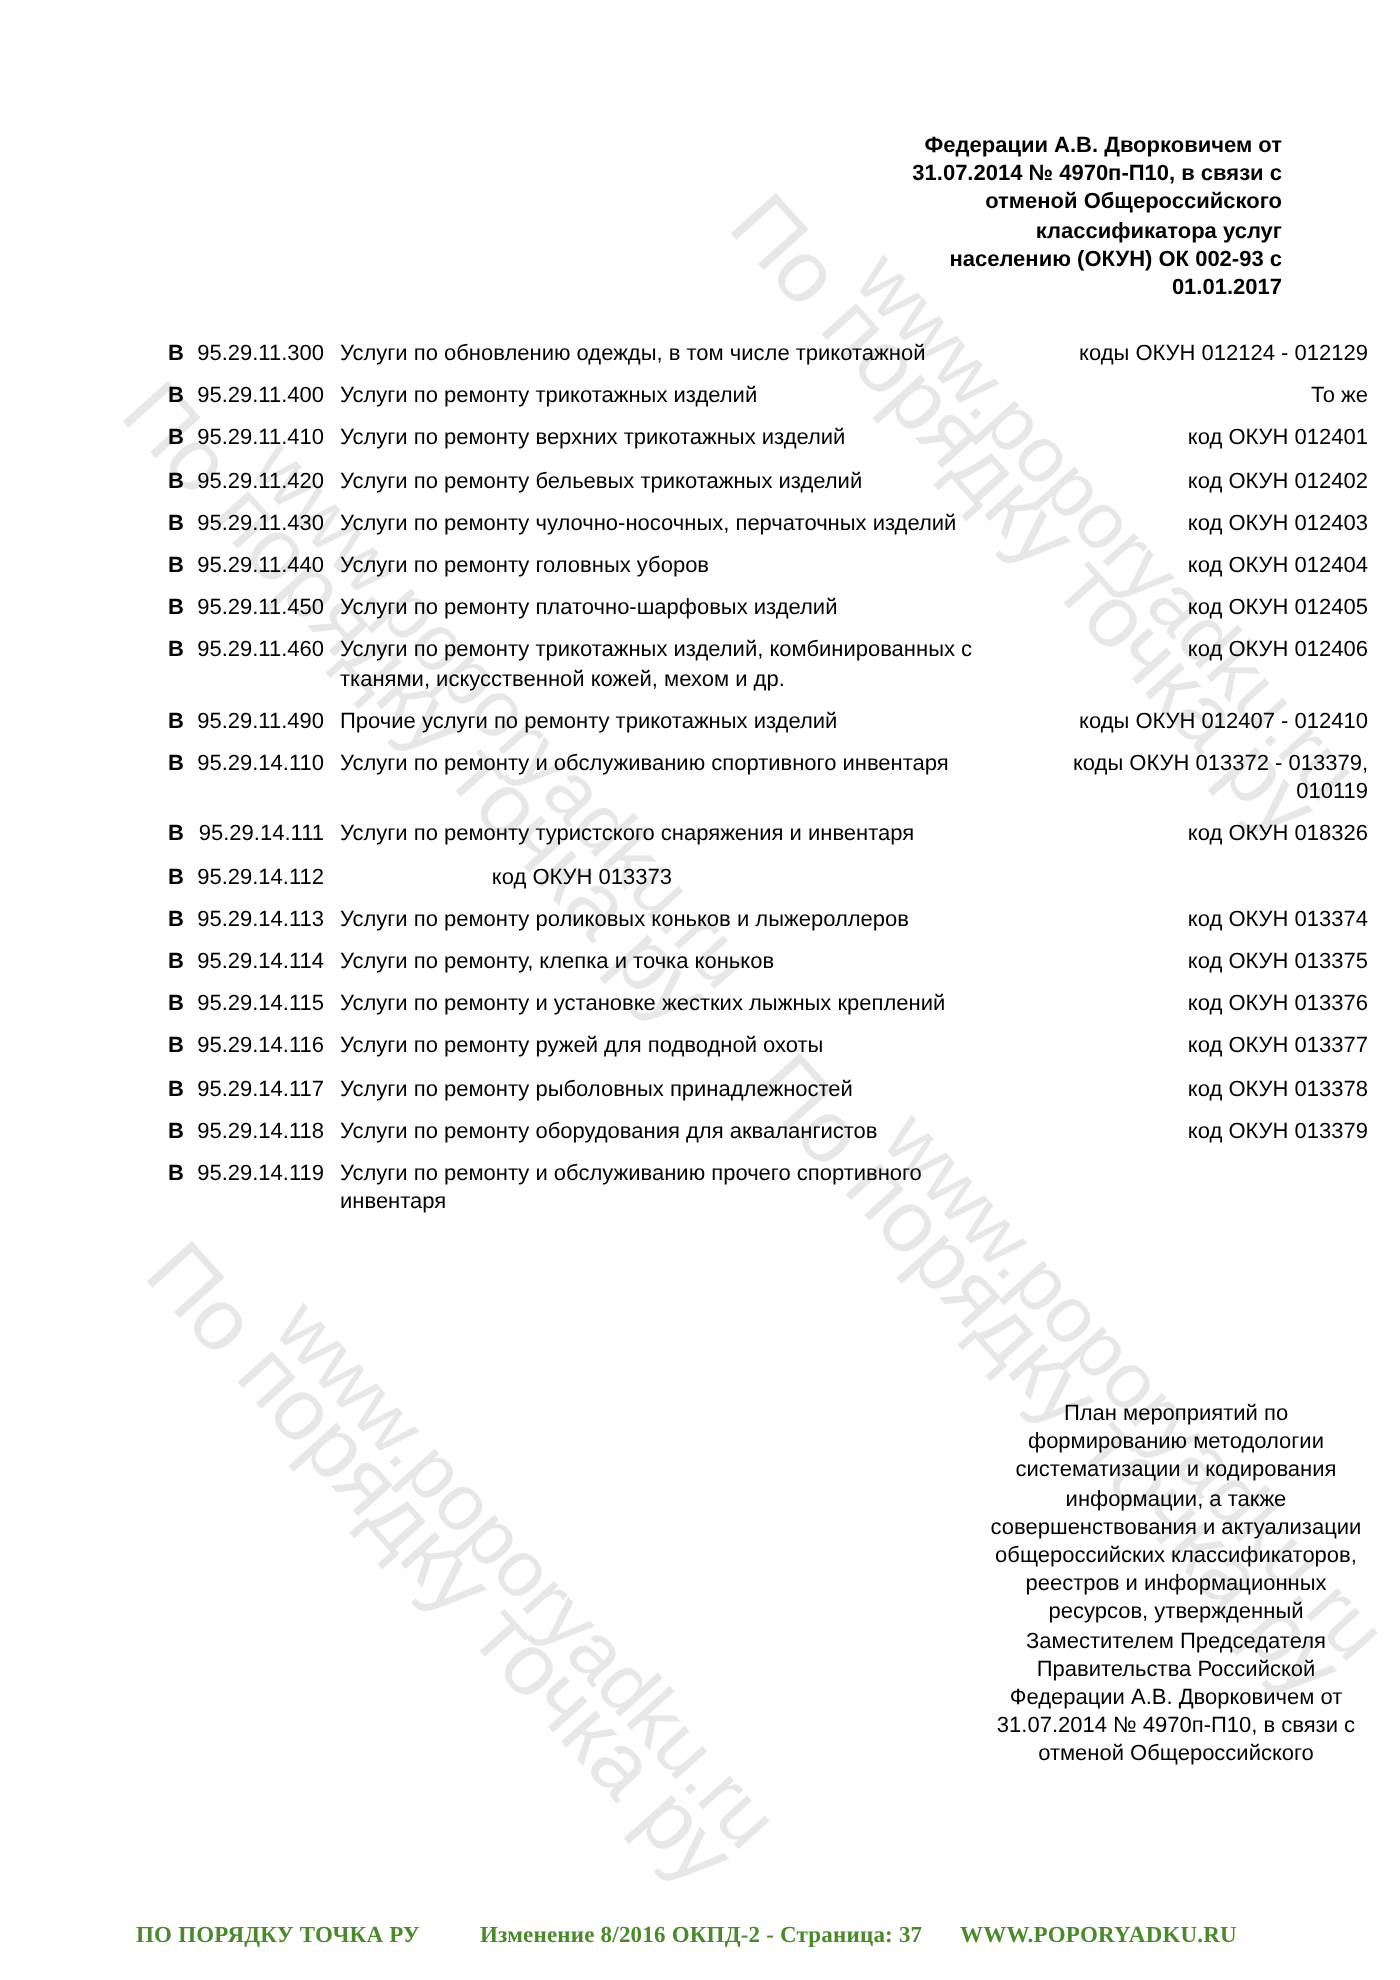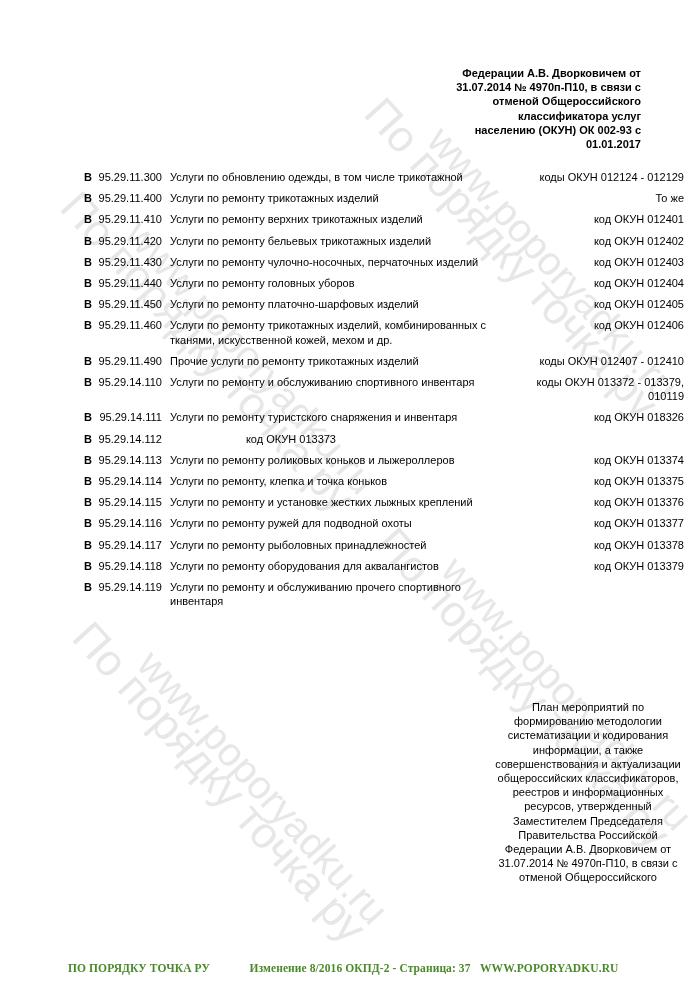--- a/index.html
+++ b/index.html
@@ -129,21 +129,21 @@
     width: 700px;
     display: flex;
     align-items: baseline;
     color: #4a8a2a;
     font-family: "Liberation Serif", serif;
     font-weight: bold;
     font-size: 11.5px;
     letter-spacing: 0.1px;
   }
   .footer-left  { width: 240px; padding-left: 68px; box-sizing: border-box; }
-  .footer-mid   { width: 240px; text-align: center; }
+  .footer-mid   { width: 240px; text-align: left; }
   .footer-right { flex: 1; text-align: left; }
 </style>
 </head>
 <body>
 
 <div id="page">
 
   <div class="watermark-layer">
     <div class="wm wm-a wm1" style="color: rgb(231, 231, 231);">По порядку точка ру</div>
     <div class="wm wm-b wm2" style="color: rgb(231, 231, 231);">www.poporyadku.ru</div>

